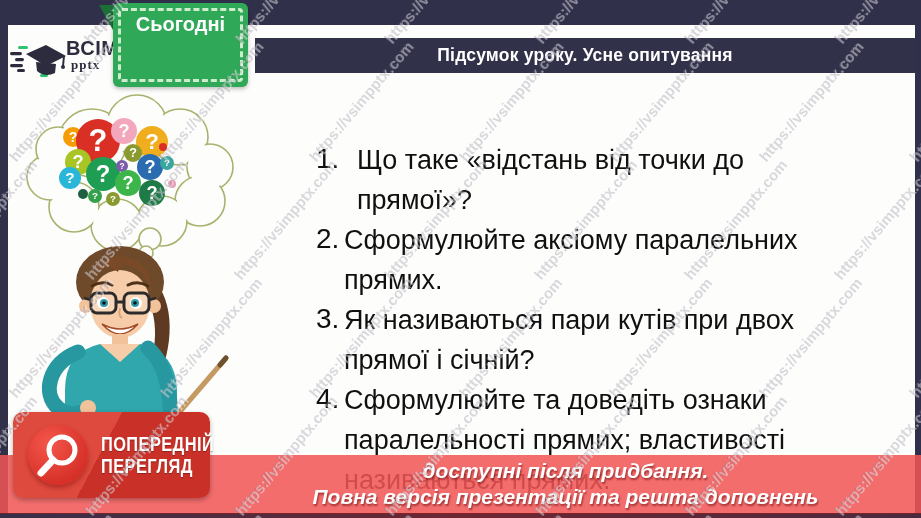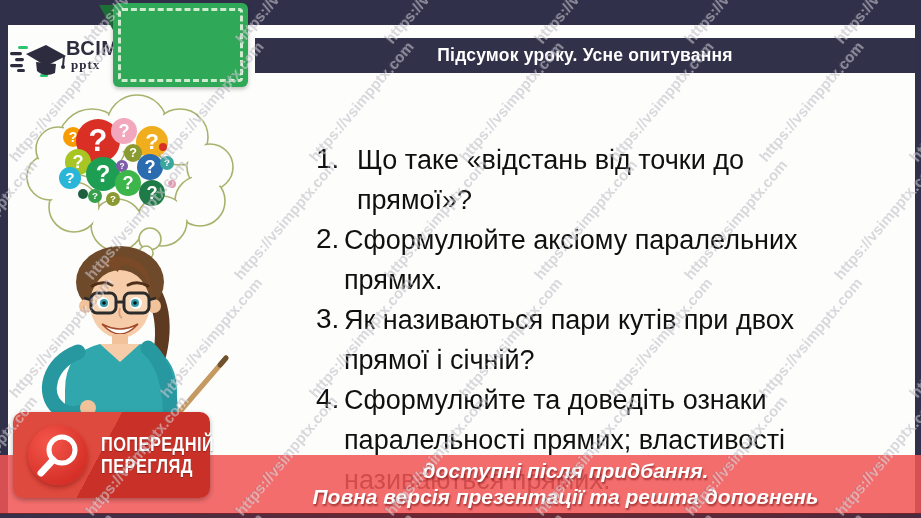--- a/index.html
+++ b/index.html
@@ -70,20 +70,21 @@
       <path d="M54 18 L53 28" stroke="#2c2c3e" stroke-width="2" fill="none"></path>
       <circle cx="53" cy="29" r="2" fill="#2c2c3e"></circle>
     </svg>
     <span class="brand-name">ВСІМ</span>
     <span class="brand-sub">pptx</span>
   </div>
 
   <div class="badge-fold"></div>
   <div class="date-badge">
     <div class="dash"></div>
+    <div class="line1">Сьогодні</div>
   </div>
 
   <div class="header-bar">
     <div class="title">Підсумок уроку. Усне опитування</div>
   </div>
 
   <svg class="bubble-svg" width="215" height="175" viewBox="0 0 215 175">
     <g stroke="#a9b26d" stroke-width="1.6" fill="#fdfdfc">
       <circle cx="70" cy="50" r="34"></circle>
         <circle cx="115" cy="32" r="30"></circle>

